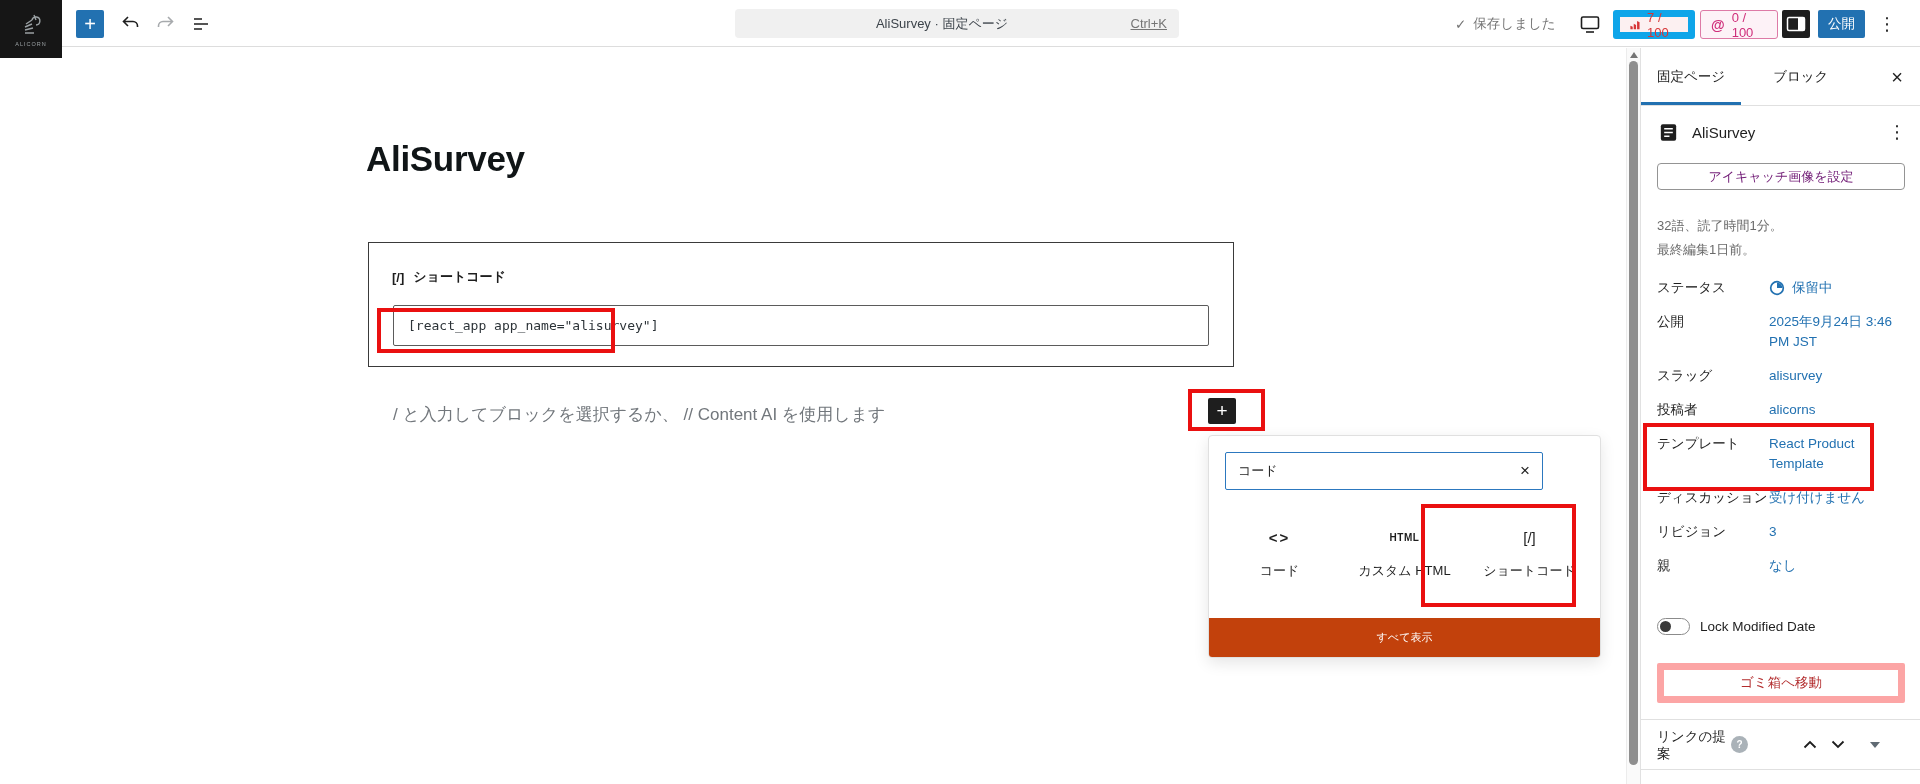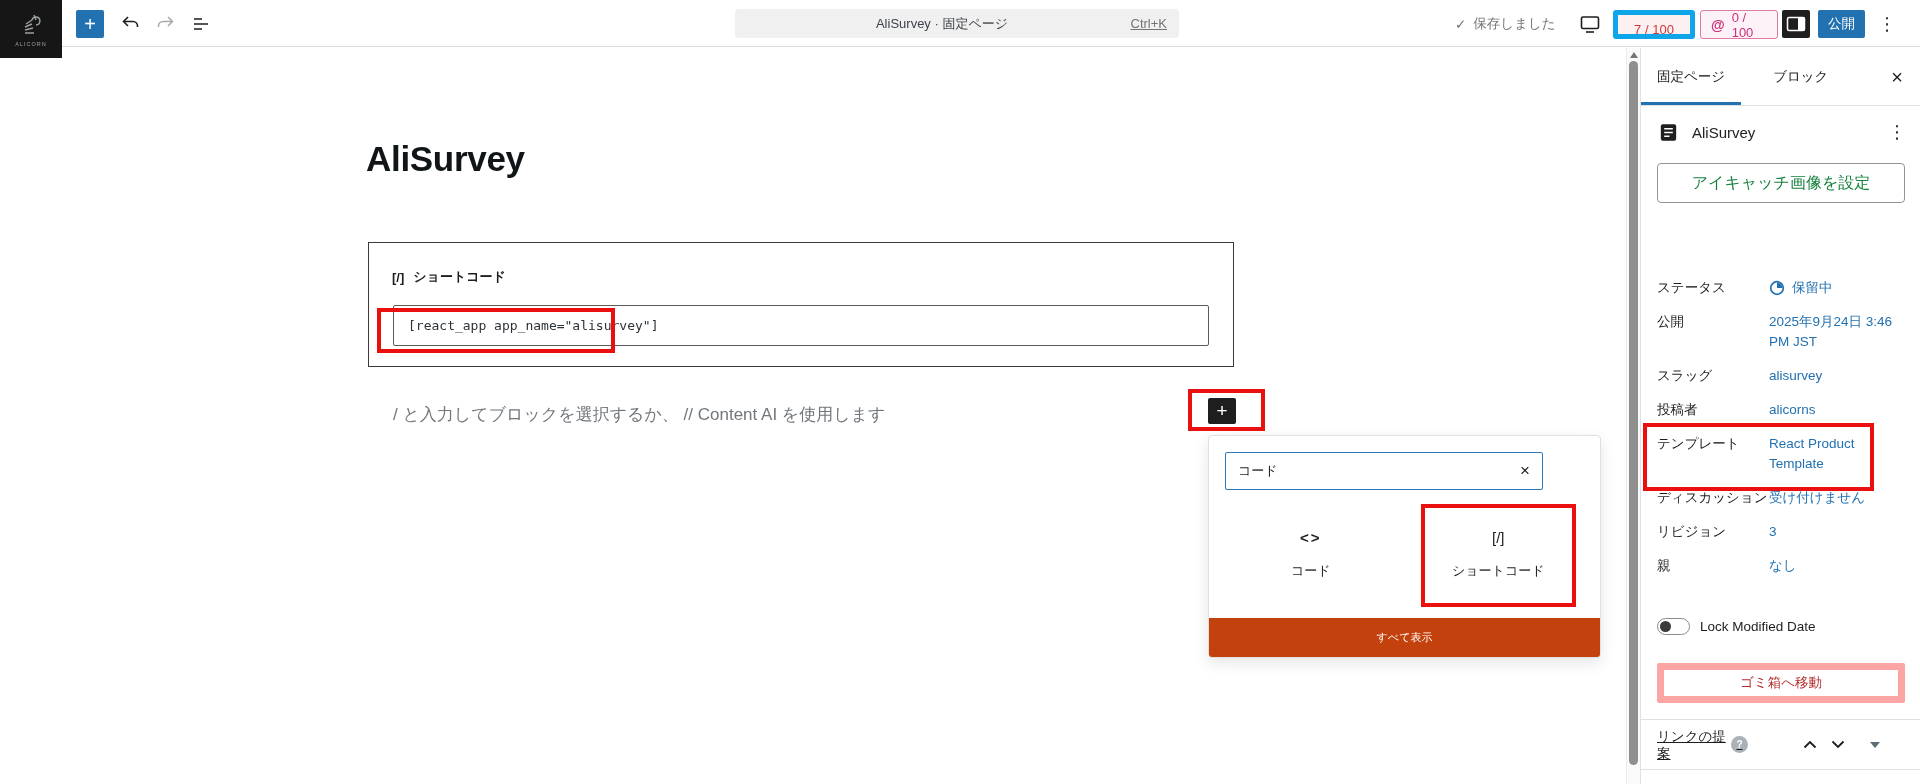--- a/index.html
+++ b/index.html
@@ -14,21 +14,21 @@
   .inserter-toggle { left:76px; top:10px; width:28px; height:28px; background:#2271b1; border-radius:2px; color:#fff; font-size:20px; font-weight:400; }
   .undo { left:118px; top:12px; width:26px; height:24px; }
   .redo { left:152px; top:12px; width:26px; height:24px; }
   .listview { left:188px; top:12px; width:26px; height:24px; }
   .command-bar { position:absolute; left:735px; top:9px; width:444px; height:29px; background:#f0f0f0; border-radius:4px; display:flex; align-items:center; justify-content:center; font-size:13px; color:#3c434a; cursor:pointer; }
   .command-title { padding-right:30px; }
   .command-shortcut { position:absolute; right:12px; color:#757575;text-decoration:underline; }
   .saved { position:absolute; left:1455px; top:15px; display:flex; gap:7px; align-items:center; font-size:13.5px; color:#757575; cursor:pointer; }
   .preview-btn { left:1577px; top:11px; width:26px; height:26px; }
   .badge { position:absolute; top:10px; height:29px; display:flex; align-items:center; gap:7px; padding:0 10px; border-radius:3px; font-size:13px; cursor:pointer; }
-  .badge-seo { left:1613px; width:82px; border:5px solid #0ea5e9; background:#fcf0f1; color:#d63638;flex-direction:column; }
+  .badge-seo { left:1613px; width:82px; border:7px solid #0ea5e9; background:#fcf0f1; color:#d63638; }
   .badge-read { left:1700px; width:78px; border:1px solid #dd7aa6; background:#fdf2f7; color:#cf2e7a; }
   .badge-at { font-weight:700; font-size:14px; color:#cf2e7a; }
   .panel-toggle { left:1782px; top:10px; width:28px; height:28px; background:#1e1e1e; border-radius:2px; }
   .publish-btn { left:1818px; top:10px; width:47px; height:28px; background:#2271b1; border-radius:2px; color:#fff; font-size:13.5px; }
   .kebab { font-size:18px; color:#1e1e1e; line-height:1; letter-spacing:0; }
   .header-kebab { left:1874px; top:11px; width:26px; height:26px; }
 
   
   .post-title { position:absolute; left:366px; top:139px; font-size:35px; font-weight:700; color:#101517; letter-spacing:-0.3px; cursor:text; }
   .sc-block { position:absolute; left:368px; top:242px; width:866px; height:125px; border:1px solid #3a3a3a; background:#fff; }
@@ -65,33 +65,33 @@
 
   
   .sidebar { position:absolute; left:1640px; top:48px; width:280px; height:736px; background:#fff; border-left:1px solid #e1e1e1; }
   .sb-tabs { position:absolute; top:0; left:0; right:0; height:58px; border-bottom:1px solid #e0e0e0; display:flex;gap:16px; }
   .sb-tab { display:flex; align-items:center; padding:0 16px; font-size:13.5px; cursor:pointer; height:100%; }
   .sb-tab.active { font-weight:500; border-bottom:3px solid #2271b1; padding-top:3px; }
   .sb-close { position:absolute; right:10px; top:16px; width:26px; height:26px; background:none; border:none; font-size:20px; color:#1e1e1e; cursor:pointer; }
   .doc-row { position:absolute; top:59px; left:0; right:0; height:50px; display:flex; align-items:center; padding:0 16px; }
   .doc-title { margin-left:12px; font-size:15px; color:#1e1e1e; }
   .doc-kebab { position:absolute; right:10px; top:12px; width:26px; height:26px; }
-  .featured-btn { position:absolute; top:115px; left:16px; right:15px; height:40px; border:1px solid #949494; border-radius:4px; background:#fff; font-size:16px; color:#15803d; cursor:pointer; font-family:inherit; }
+  .featured-btn { position:absolute; top:115px; left:16px; right:15px; height:27px; border:1px solid #949494; border-radius:4px; background:#fff; font-size:13px; color:#701a75; cursor:pointer; font-family:inherit; }
   .sb-meta { position:absolute; top:166px; left:16px; right:16px; font-size:13px; color:#6a6a6a; line-height:24px; }
   .sb-fields { position:absolute; top:230px; left:0; right:0; padding:0 15px 0 16px; }
   .sb-row { display:flex; margin-bottom:14px; }
   .sb-label { width:112px; flex:none; font-size:13.5px; color:#1e1e1e; line-height:20px; }
   .sb-value { flex:1; font-size:13.5px; color:#2271b1; line-height:20px; cursor:pointer; }
   .status-value { display:flex; align-items:center; gap:7px; }
   .toggle-row { position:absolute; top:570px; left:16px; display:flex; align-items:center; gap:10px; }
   .switch { width:33px; height:17px; border:1.5px solid #8b8b8b; border-radius:9px; position:relative; cursor:pointer; background:#fff; }
   .switch-knob { position:absolute; left:2px; top:1.5px; width:11px; height:11px; border-radius:50%; background:#3a3a3a; }
   .toggle-label { font-size:13.5px; color:#1e1e1e; }
   .trash-btn { position:absolute; top:615px; left:16px; right:15px; height:40px; border:7px solid #fca5a5; border-radius:2px; background:#fff; color:#b32d2e; font-size:13.5px; cursor:pointer; font-family:inherit; }
-  .link-sugg { position:absolute; top:671px; left:0; right:0; height:51px; border-top:1px solid #e0e0e0; border-bottom:1px solid #e0e0e0; display:flex; align-items:center; padding:0 10px 0 16px;text-decoration:underline; }
+  .link-sugg { position:absolute; top:671px; left:0; right:0; height:51px; border-top:1px solid #e0e0e0; border-bottom:1px solid #e0e0e0; display:flex; align-items:center; padding:0 10px 0 16px; }
   .ls-title { width:72px; font-size:13.5px; font-weight:500; line-height:17px; color:#1e1e1e; }
   .q-badge { width:17px; height:17px; border-radius:50%; background:#aab2b8; color:#fff; font-size:10px; font-weight:700; display:flex; align-items:center; justify-content:center; margin-left:2px; }
   .ls-chev { background:none; border:none; cursor:pointer; width:28px; height:28px; display:flex; align-items:center; justify-content:center; }
   .ls-chev-up { margin-left:48px; }
   .ls-dd { margin-left:18px; width:0; height:0; border-left:5px solid transparent; border-right:5px solid transparent; border-top:6px solid #606a73; cursor:pointer; }
 </style>
 </head>
 <body>
 
 <div class="page">
@@ -177,20 +177,24 @@
     <div class="popup-search">
       <span>コード</span>
       <button class="popup-clear">×</button>
     </div>
     <div class="popup-items">
       <div class="popup-item">
         <span class="pi-icon icon-code">&lt;&gt;</span>
         <span class="pi-label">コード</span>
       </div>
       <div class="popup-item">
+        <span class="pi-icon icon-html">HTML</span>
+        <span class="pi-label">カスタム HTML</span>
+      </div>
+      <div class="popup-item">
         <span class="pi-icon icon-shortcode">[/]</span>
         <span class="pi-label">ショートコード</span>
       </div>
     </div>
     <div class="popup-footer">すべて表示</div>
   </div>
 
   <div class="red-box rb-input"></div>
   <div class="red-box rb-plus"></div>
   <div class="red-box rb-item"></div>
@@ -214,20 +218,24 @@
           <path d="M7.5 8 H16.5 M7.5 12 H16.5 M7.5 16 H13" stroke="#fff" stroke-width="1.5"></path>
         </svg>
       <span class="doc-title">AliSurvey</span>
       <button class="hbtn doc-kebab">
         <span class="kebab">⋮</span>
       </button>
     </div>
 
     <button class="featured-btn">アイキャッチ画像を設定</button>
 
+    <div class="sb-meta">
+      <div>32語、読了時間1分。</div>
+      <div>最終編集1日前。</div>
+    </div>
 
     <div class="sb-fields">
       <div class="sb-row">
         <span class="sb-label">ステータス</span>
         <span class="sb-value status-value">
           <svg width="16" height="16" viewBox="0 0 16 16">
               <circle cx="8" cy="8" r="6.3" fill="none" stroke="#2271b1" stroke-width="1.7"></circle>
               <path d="M8 8 L8 2.6 A5.4 5.4 0 0 1 13.4 8 Z" fill="#2271b1"></path>
             </svg>
           <span>保留中</span>

